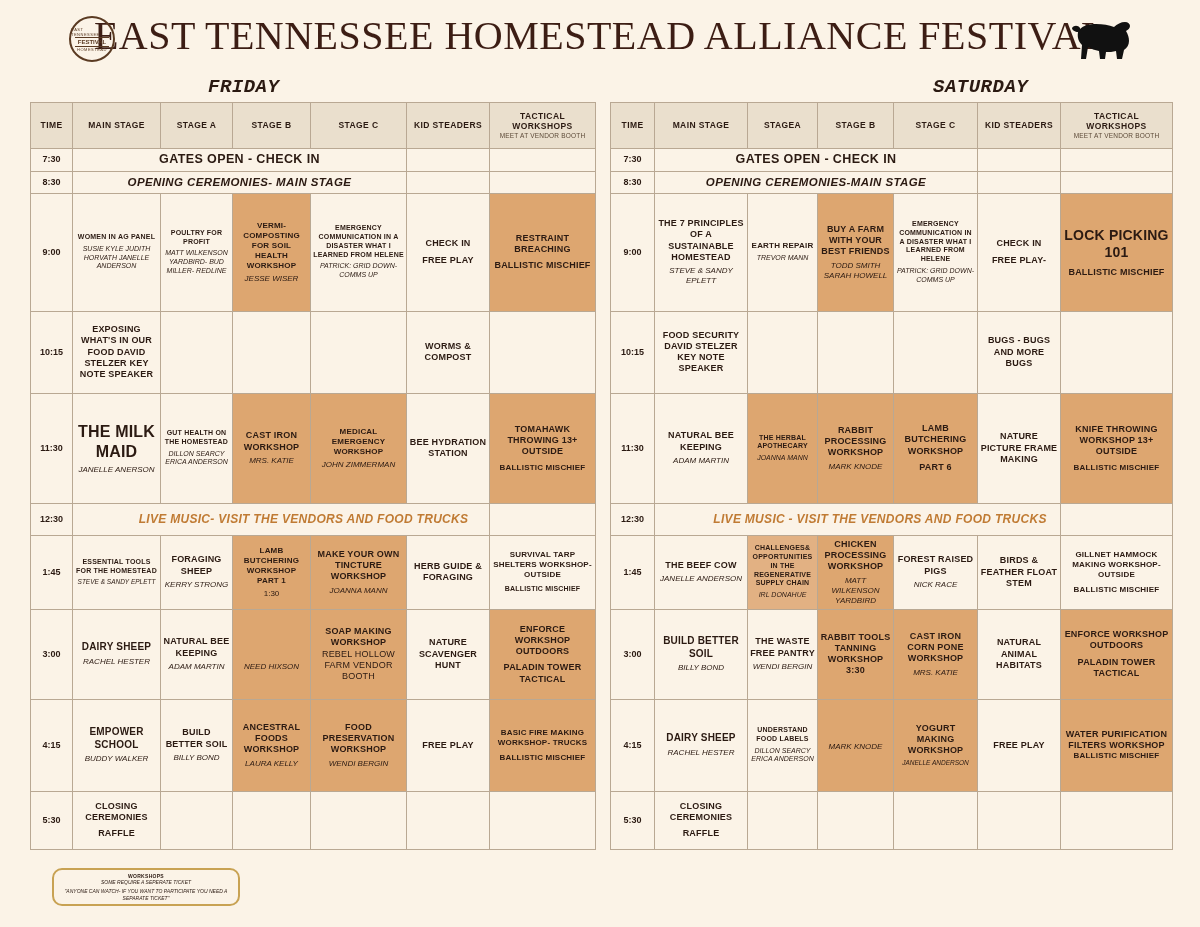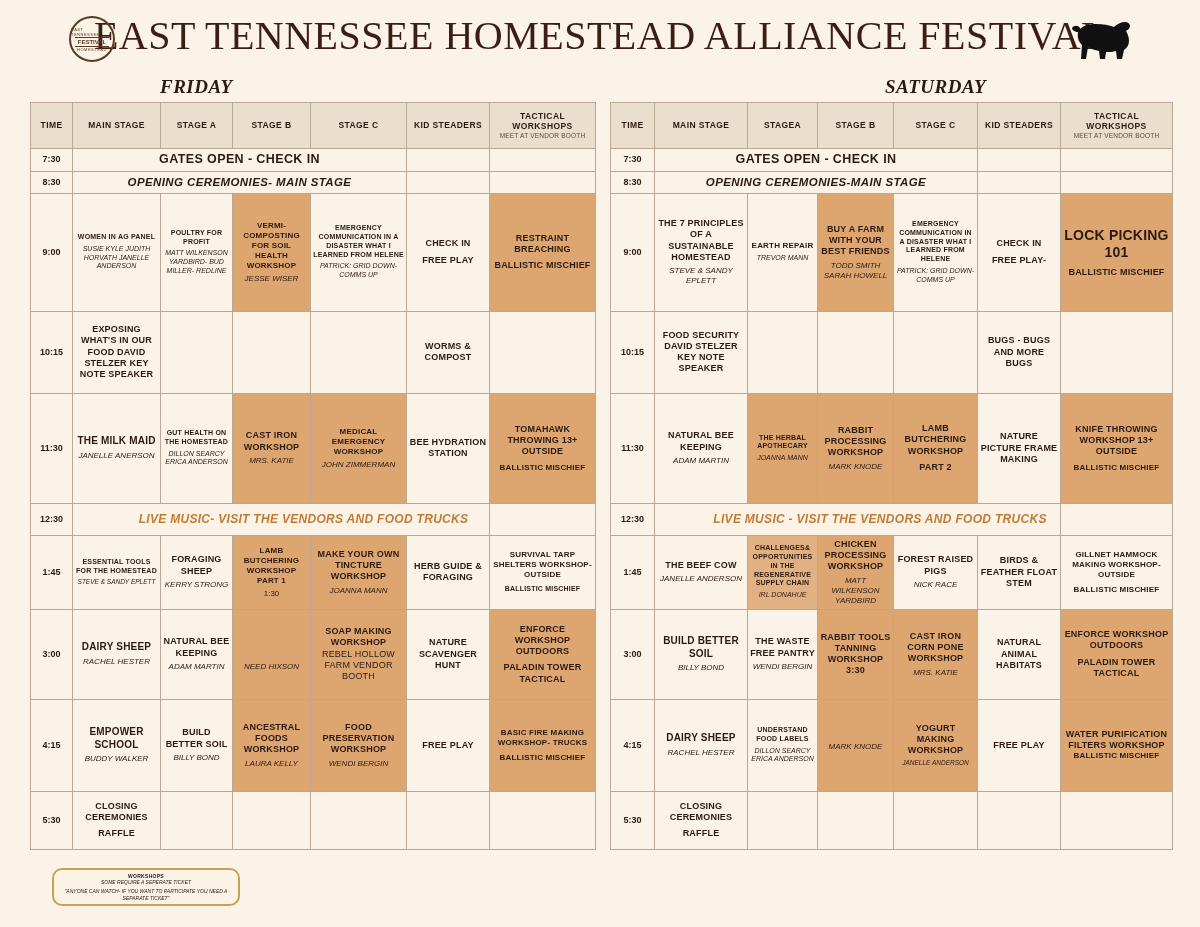--- a/index.html
+++ b/index.html
@@ -61,25 +61,26 @@
     letter-spacing: .5px;
     margin-top: -4px;
     color: #2b1a12;
   }
 
   
   .day-row { position: relative; height: 32px; }
   .day {
     position: absolute;
     top: 6px;
-    font-family: Liberation Serif, serif;
+    font-family: Liberation Mono, monospace;
     font-weight: bold;
     font-style: italic;
     font-size: 19px;
     letter-spacing: .5px;
+    margin-left: 48px;
   }
   .day.friday { left: 160px; }
   .day.saturday { left: 885px; }
 
   
   .tables {
     position: relative;
     display: flex;
     gap: 14px;
     padding: 0 30px;
@@ -270,21 +271,21 @@
           <td></td>
           <td>
             <div class="ttl">WORMS &amp; COMPOST</div>
           </td>
           <td></td>
         </tr>
 
         <tr style="height:110px">
           <td class="time-cell">11:30</td>
           <td>
-            <div class="ttl" style="font-size:10px">THE MILK MAID</div>
+            <div class="ttl" style="font-size:16px">THE MILK MAID</div>
             <span class="nm">JANELLE ANERSON</span>
           </td>
           <td>
             <div class="ttl xs">GUT HEALTH ON THE HOMESTEAD</div>
             <span class="nm" style="font-size:7px">DILLON SEARCY ERICA ANDERSON</span>
           </td>
           <td class="tan">
             <div class="ttl">CAST IRON WORKSHOP</div>
             <span class="nm">MRS. KATIE</span>
           </td>
@@ -499,21 +500,21 @@
             <div class="ttl xs">THE HERBAL APOTHECARY</div>
             <span class="nm" style="font-size:7px">JOANNA MANN</span>
           </td>
           <td class="tan">
             <div class="ttl">RABBIT PROCESSING WORKSHOP</div>
             <span class="nm">MARK KNODE</span>
           </td>
           <td class="tan">
             <div class="ttl">LAMB BUTCHERING WORKSHOP</div>
             <div class="sp"></div>
-            <div class="ttl">PART 2</div>
+            <div class="ttl">PART 6</div>
           </td>
           <td>
             <div class="ttl">NATURE PICTURE FRAME MAKING</div>
           </td>
           <td class="tan">
             <div class="ttl">KNIFE THROWING WORKSHOP 13+ OUTSIDE</div>
             <div class="sp"></div>
             <div class="ttl sm">BALLISTIC MISCHIEF</div>
           </td>
         </tr>

